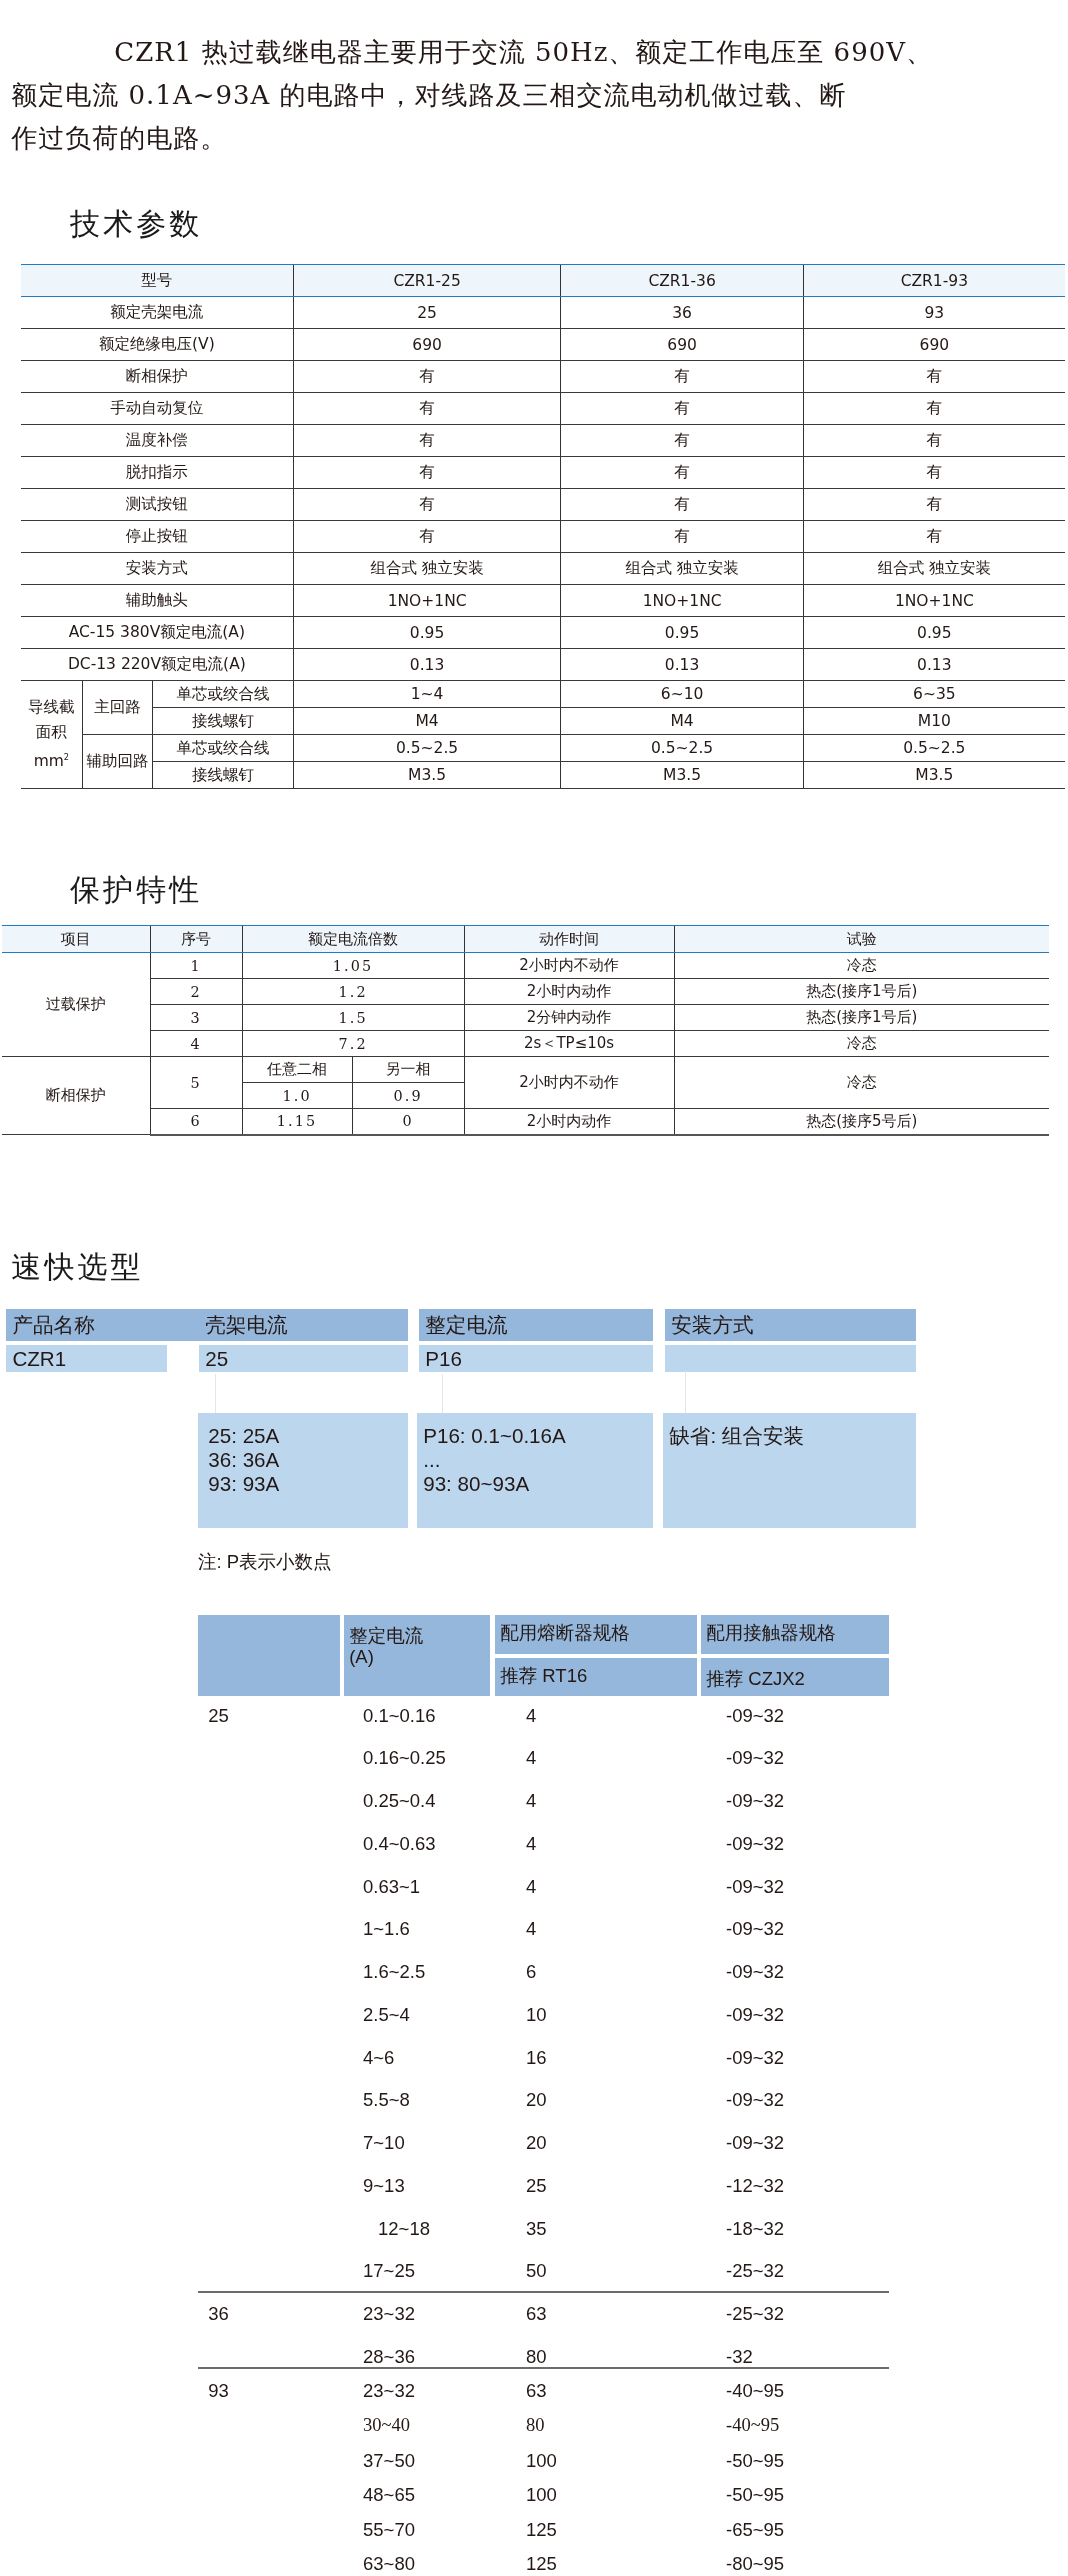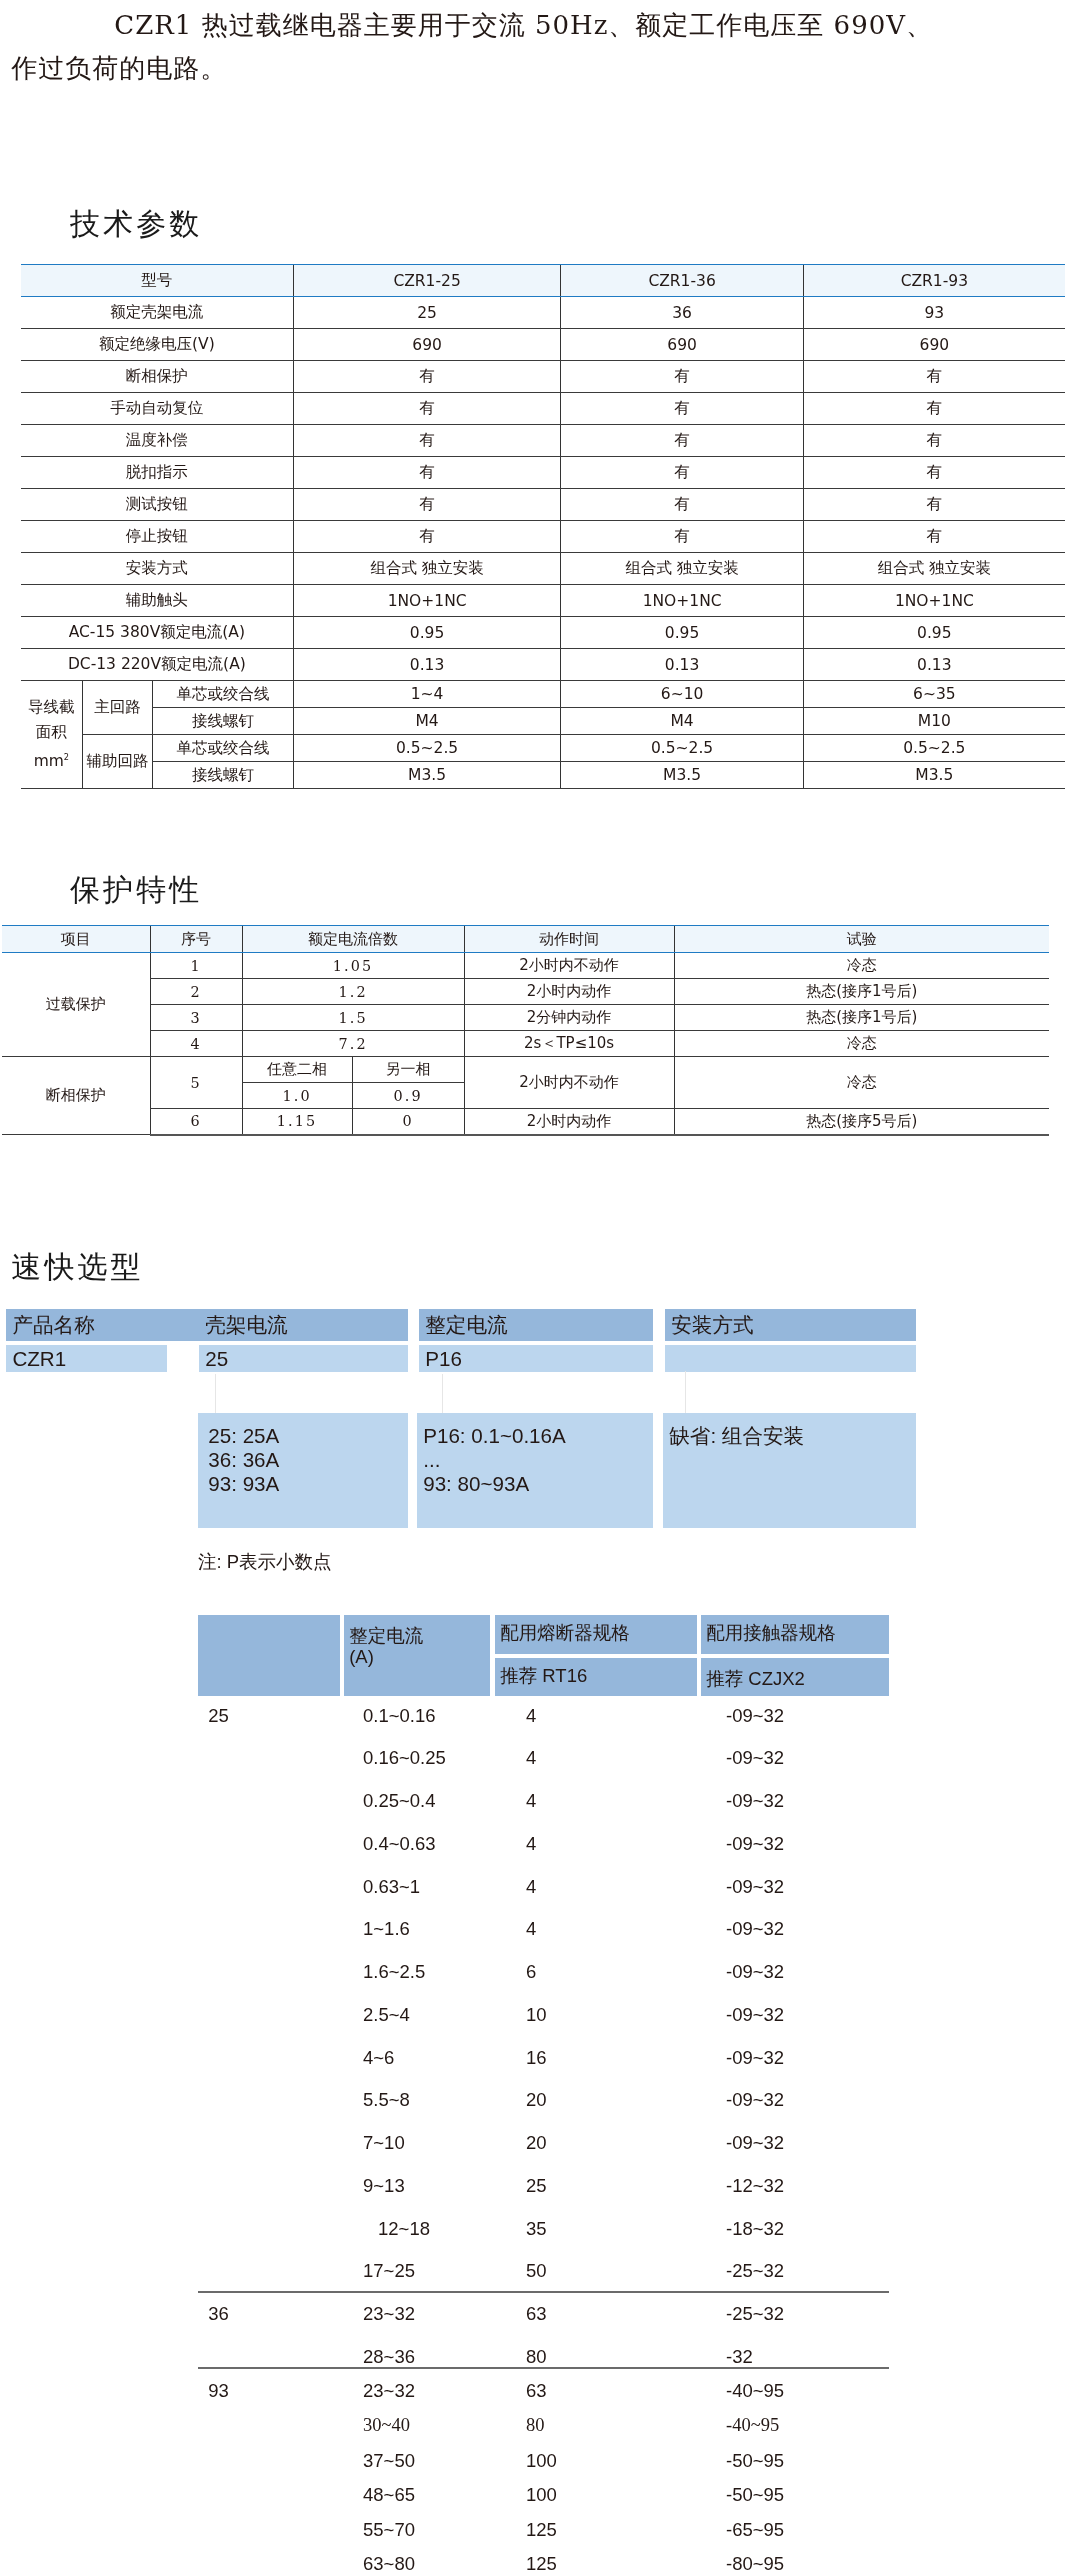--- a/index.html
+++ b/index.html
@@ -1,21 +1,21 @@
 <!DOCTYPE html>
 <html style="font-size:8.2px"><head>
 <meta charset="utf-8">
 <style>
   * { box-sizing: border-box; margin: 0; padding: 0; }
   html, body { width: 1068px; height: 2672px; background: #ffffff; overflow: hidden; }
   body { position: relative; font-family: "DejaVu Sans", "Liberation Sans", sans-serif; color: #231815; }
 
   .intro { position: absolute; left: 11.3px; top: 4.1px; width: 948px; font-family: "DejaVu Serif", "Liberation Serif", serif; font-size: 26px; line-height: 43px; letter-spacing: 1px; }
   .intro p { white-space: nowrap; }
-  .intro p.first { text-indent: 103px; }
+  .intro p.first { text-indent: 103px; margin-top: 27px; }
 
   .h2 { position: absolute; font-family: "DejaVu Serif", "Liberation Serif", serif; font-size: 30px; letter-spacing: 3.1px; color: #1a1a1a; }
 
   table { border-collapse: collapse; position: absolute; table-layout: fixed; }
   td, th { text-align: center; vertical-align: middle; font-weight: normal; }
 
   
   .spec { left: 20.6px; top: 264px; width: 1044px; font-size: 15.5px; }
   .spec th { background: #eef6fc; height: 32px; border-top: 1.5px solid #1f7bc4; border-bottom: 1.5px solid #1f7bc4; border-left: 0.8px solid #333; }
   .spec th:first-child { border-left: none; }
@@ -45,20 +45,21 @@
   .sel-head { position: absolute; background: #95b7db; font-family: "Liberation Sans", sans-serif; font-size: 18.5px; padding-left: 5.2px; }
   .sel-row { position: absolute; left: 198px; width: 690px; height: 42px; font-family: "Liberation Sans", sans-serif; font-size: 18.5px; }
   .sel-row span { position: absolute; top: 8.2px; }
   .sel-sep { position: absolute; left: 198px; width: 691px; height: 1.5px; background: #6b6b6b; }
 </style>
 </head>
 <body>
 
 <div class="intro">
   <p class="first">CZR1 热过载继电器主要用于交流 50Hz、额定工作电压至 690V、</p>
+  <p>额定电流 0.1A~93A 的电路中，对线路及三相交流电动机做过载、断</p>
   <p>作过负荷的电路。</p>
 </div>
 
 <div class="h2" style="left:70px; top:204px;">技术参数</div>
 
 <table class="spec">
   <colgroup>
     <col style="width:62px">
       <col style="width:70px">
       <col style="width:141px">

